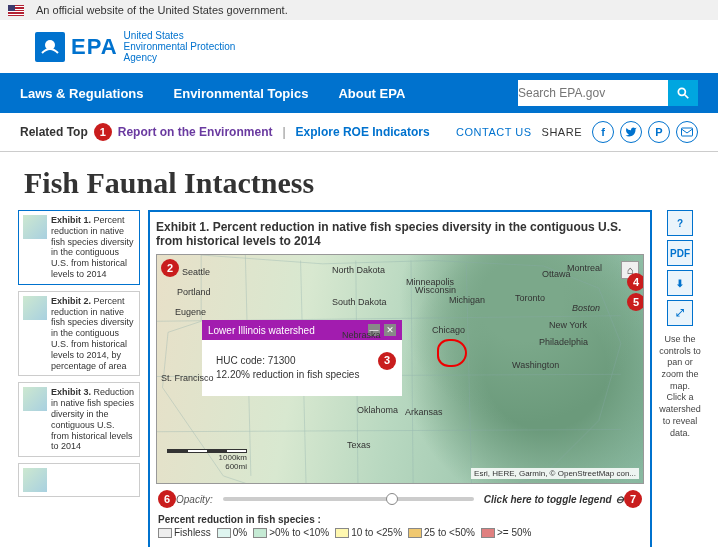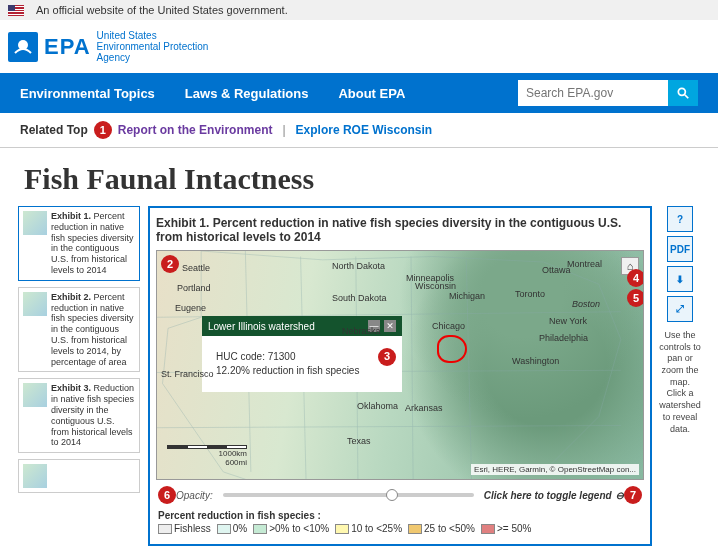--- a/index.html
+++ b/index.html
@@ -1,30 +1,30 @@
 <!DOCTYPE html>
 <html><head>
 <meta charset="utf-8">
 <style>
 * { box-sizing: border-box; margin: 0; padding: 0; }
 body { font-family: Arial, Helvetica, sans-serif; font-size: 13px; color: #333; background: #fff; width: 718px; }
 .gov-banner { background: #f0f0f0; padding: 4px 8px; font-size: 11px; display: flex; align-items: center; gap: 12px; }
 .flag { width: 16px; height: 11px; background: linear-gradient(to bottom, #b22234 0%, #b22234 7.7%, #fff 7.7%, #fff 15.4%, #b22234 15.4%, #b22234 23%, #fff 23%, #fff 30.8%, #b22234 30.8%, #b22234 38.5%, #fff 38.5%, #fff 46%, #b22234 46%, #b22234 53.8%, #fff 53.8%, #fff 61.5%, #b22234 61.5%, #b22234 69.2%, #fff 69.2%, #fff 76.9%, #b22234 76.9%, #b22234 84.6%, #fff 84.6%, #fff 92.3%, #b22234 92.3%); position: relative; }
 .flag::before { content: ""; position: absolute; top:0; left:0; width:7px; height:6px; background:#3c3b6e; }
-.header { padding: 10px 8px; display: flex; align-items: center; gap: 6px; }
+.header { padding: 10px 35px; display: flex; align-items: center; gap: 6px; }
 .epa-logo { display:flex; align-items:center; gap:6px; }
 .epa-mark { width: 30px; height: 30px; background:#0072ce; border-radius: 2px; position:relative; display:flex; align-items:center; justify-content:center; }
 .epa-mark svg { width:24px; height:24px; }
 .epa-text { font-size: 22px; font-weight: bold; color:#0072ce; letter-spacing:1px; }
 .epa-sub { font-size: 10px; line-height:1.1; color:#0072ce; }
 .navbar { background:#0072ce; color:#fff; display:flex; align-items:center; padding: 0 20px; height:40px; justify-content:space-between; }
 .nav-links { display:flex; gap:30px; font-weight:bold; font-size:13px; }
 .nav-links span { cursor:pointer; }
 .search-wrap { display:flex; }
-.search-input { height:26px; width:150px; border:none; padding:0 8px; font-size:12px; }
+.search-input { height:26px; width:150px; border:none; padding:0 0; font-size:12px; }
 .search-btn { width:30px; height:26px; background:#00a6e0; border:none; display:flex; align-items:center; justify-content:center; cursor:pointer; }
 .related { padding:8px 20px; display:flex; align-items:center; justify-content:space-between; border-bottom:1px solid #ccc; font-size:12px; }
 .related-left { display:flex; align-items:center; gap:6px; }
 .related-left .pipe { color:#888; margin:0 4px; }
 .lnk { color:#0072ce; cursor:pointer; font-weight:bold; }
 .lnk.purple { color:#6a3aa0; }
 .related-right { display:flex; align-items:center; gap:10px; }
 .contact { color:#0072ce; font-size:11px; letter-spacing:0.5px; cursor:pointer; }
 .share-label { font-size:11px; color:#333; letter-spacing:0.5px; }
 .share-icons { display:flex; gap:6px; }
@@ -35,21 +35,21 @@
 .thumb { border:1px solid #0072ce; padding:4px; font-size:9px; line-height:1.2; display:flex; gap:4px; cursor:pointer; }
 .thumb.inactive { border-color:#ccc; }
 .thumb-img { width:24px; height:24px; background: linear-gradient(135deg, #cde8d0, #a8d0e0); flex-shrink:0; }
 .thumb-text b { font-weight:bold; }
 .main-col { flex:1; border:2px solid #0072ce; padding:6px; position:relative; }
 .ex-title { font-size:12px; font-weight:bold; padding:2px 0 6px; }
 .map-wrap { position:relative; height:230px; border:1px solid #999; background:#bcd5bd; overflow:hidden; }
 .map-bg { position:absolute; inset:0; background: radial-gradient(circle at 75% 20%, #7ba88a 10%, transparent 30%), radial-gradient(circle at 80% 50%, #6b9a7b 15%, transparent 35%), linear-gradient(100deg, #e8e0c8 0%, #d8e8d0 30%, #b8d8c0 50%, #a0c8b0 70%, #88b8a0 100%); }
 .state-lines { position:absolute; inset:0; }
 .popup { position:absolute; left:45px; top:65px; width:200px; background:#4a4a4a; color:#fff; font-size:10px; border-radius:2px; }
-.popup-head { display:flex; justify-content:space-between; align-items:center; padding:4px 6px; background:#14532d; font-size:10px; }
+.popup-head { display:flex; justify-content:space-between; align-items:center; padding:4px 6px; background:#a21caf; font-size:10px; }
 .popup-head-ctrls { display:flex; gap:4px; }
 .popup-ctrl { width:12px; height:12px; background:#888; display:flex; align-items:center; justify-content:center; font-size:9px; cursor:pointer; }
 .popup-body { background:#fff; color:#333; padding:14px; font-size:10px; line-height:1.4; }
 .highlight-shape { position:absolute; left:280px; top:84px; width:30px; height:28px; border:2px solid #e00; border-radius:40% 50% 50% 40%; background:transparent; }
 .map-city { position:absolute; font-size:9px; color:#333; }
 .scale { position:absolute; left:10px; bottom:12px; font-size:8px; }
 .scale-bar { width:80px; height:4px; background:linear-gradient(to right, #333 0%, #333 25%, #fff 25%, #fff 50%, #333 50%, #333 75%, #fff 75%); border:1px solid #333; }
 .attrib { position:absolute; right:4px; bottom:4px; background:rgba(255,255,255,0.85); font-size:8px; padding:1px 3px; }
 .map-tool { position:absolute; right:4px; width:18px; height:18px; background:#f0f0f0; border:1px solid #999; display:flex; align-items:center; justify-content:center; font-size:11px; cursor:pointer; }
 .slider-row { display:flex; align-items:center; justify-content:space-between; padding:6px 2px 2px; font-size:10px; }
@@ -85,42 +85,61 @@
     </div>
     <span class="epa-text">EPA</span>
     <span class="epa-sub" style="white-space:pre-line">United States
 Environmental Protection
 Agency</span>
   </div>
 </div>
 
 <div class="navbar">
   <div class="nav-links">
+    <span>Laws &amp; Regulations</span>
     <span>Environmental Topics</span>
-    <span>Laws &amp; Regulations</span>
     <span>About EPA</span>
   </div>
   <div class="search-wrap">
     <input class="search-input" placeholder="Search EPA.gov" style="">
     <button class="search-btn">
       <svg width="14" height="14" viewBox="0 0 24 24" fill="none" stroke="#fff" stroke-width="3">
           <circle cx="10" cy="10" r="6"></circle>
           <line x1="15" y1="15" x2="21" y2="21"></line>
         </svg>
     </button>
   </div>
 </div>
 
 <div class="related">
   <div class="related-left">
     <b>Related Top</b>
     <span class="badge" style="position:static">1</span>
     <span class="lnk purple">Report on the Environment</span>
     <span class="pipe">|</span>
-    <span class="lnk">Explore ROE Wisconsin</span>
+    <span class="lnk">Explore ROE Indicators</span>
+  </div>
+  <div class="related-right">
+    <span class="contact">CONTACT US</span>
+    <span class="share-label">SHARE</span>
+    <div class="share-icons">
+      <span class="circ">f</span>
+      <span class="circ">
+          <svg width="12" height="12" viewBox="0 0 24 24" fill="#0072ce">
+            <path d="M23 3a10.9 10.9 0 01-3.14 1.53 4.48 4.48 0 00-7.86 3v1A10.66 10.66 0 013 4s-4 9 5 13a11.64 11.64 0 01-7 2c9 5 20 0 20-11.5a4.5 4.5 0 00-.08-.83A7.72 7.72 0 0023 3z"></path>
+          </svg>
+        </span>
+      <span class="circ">P</span>
+      <span class="circ">
+          <svg width="12" height="10" viewBox="0 0 24 18" fill="none" stroke="#0072ce" stroke-width="2">
+            <rect x="1" y="1" width="22" height="16" rx="1"></rect>
+            <path d="M1 3l11 8 11-8"></path>
+          </svg>
+        </span>
+    </div>
   </div>
 </div>
 
 <h1 class="title">Fish Faunal Intactness</h1>
 
 <div class="content">
   <div class="left-col" id="thumbs">
       <div class="thumb">
         <div class="thumb-img"></div>
         <div class="thumb-text"><b>Exhibit 1.</b> Percent reduction in native fish species diversity in the contiguous U.S. from historical levels to 2014</div>

